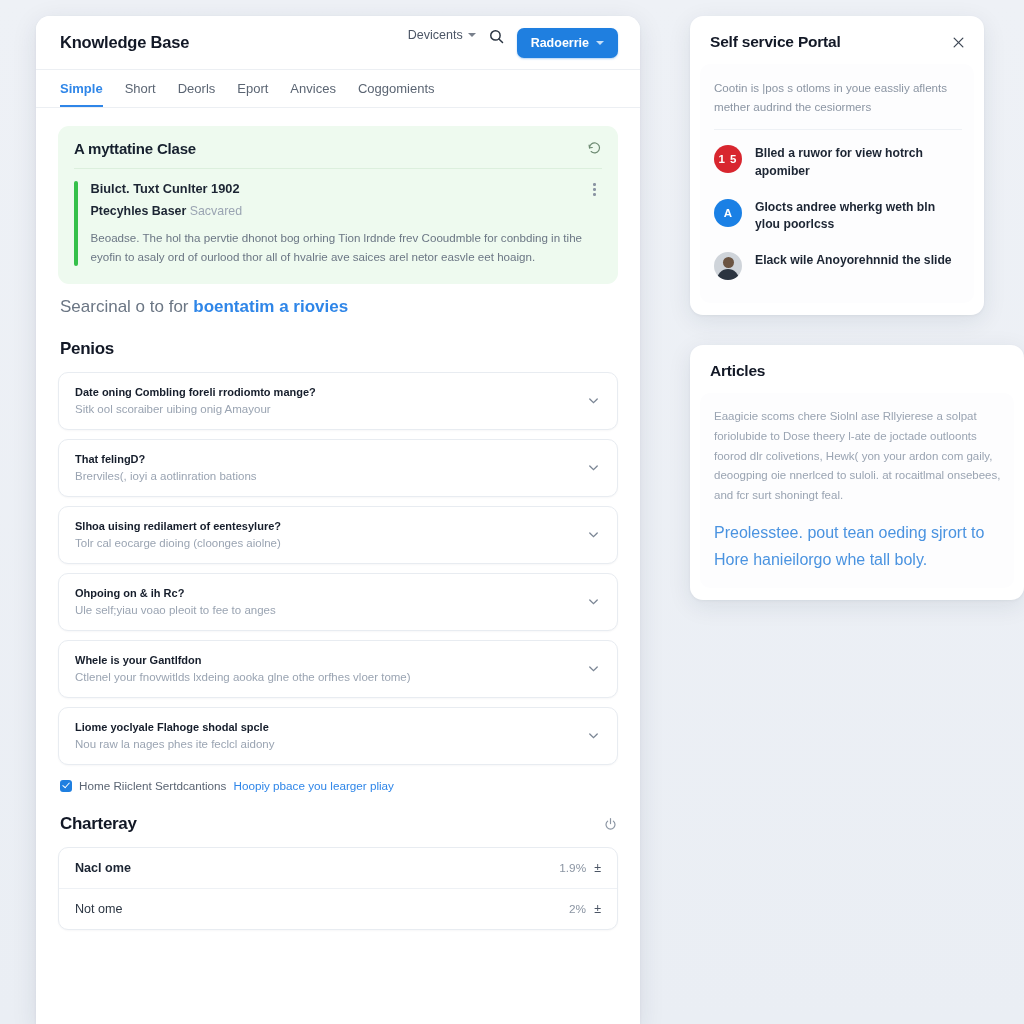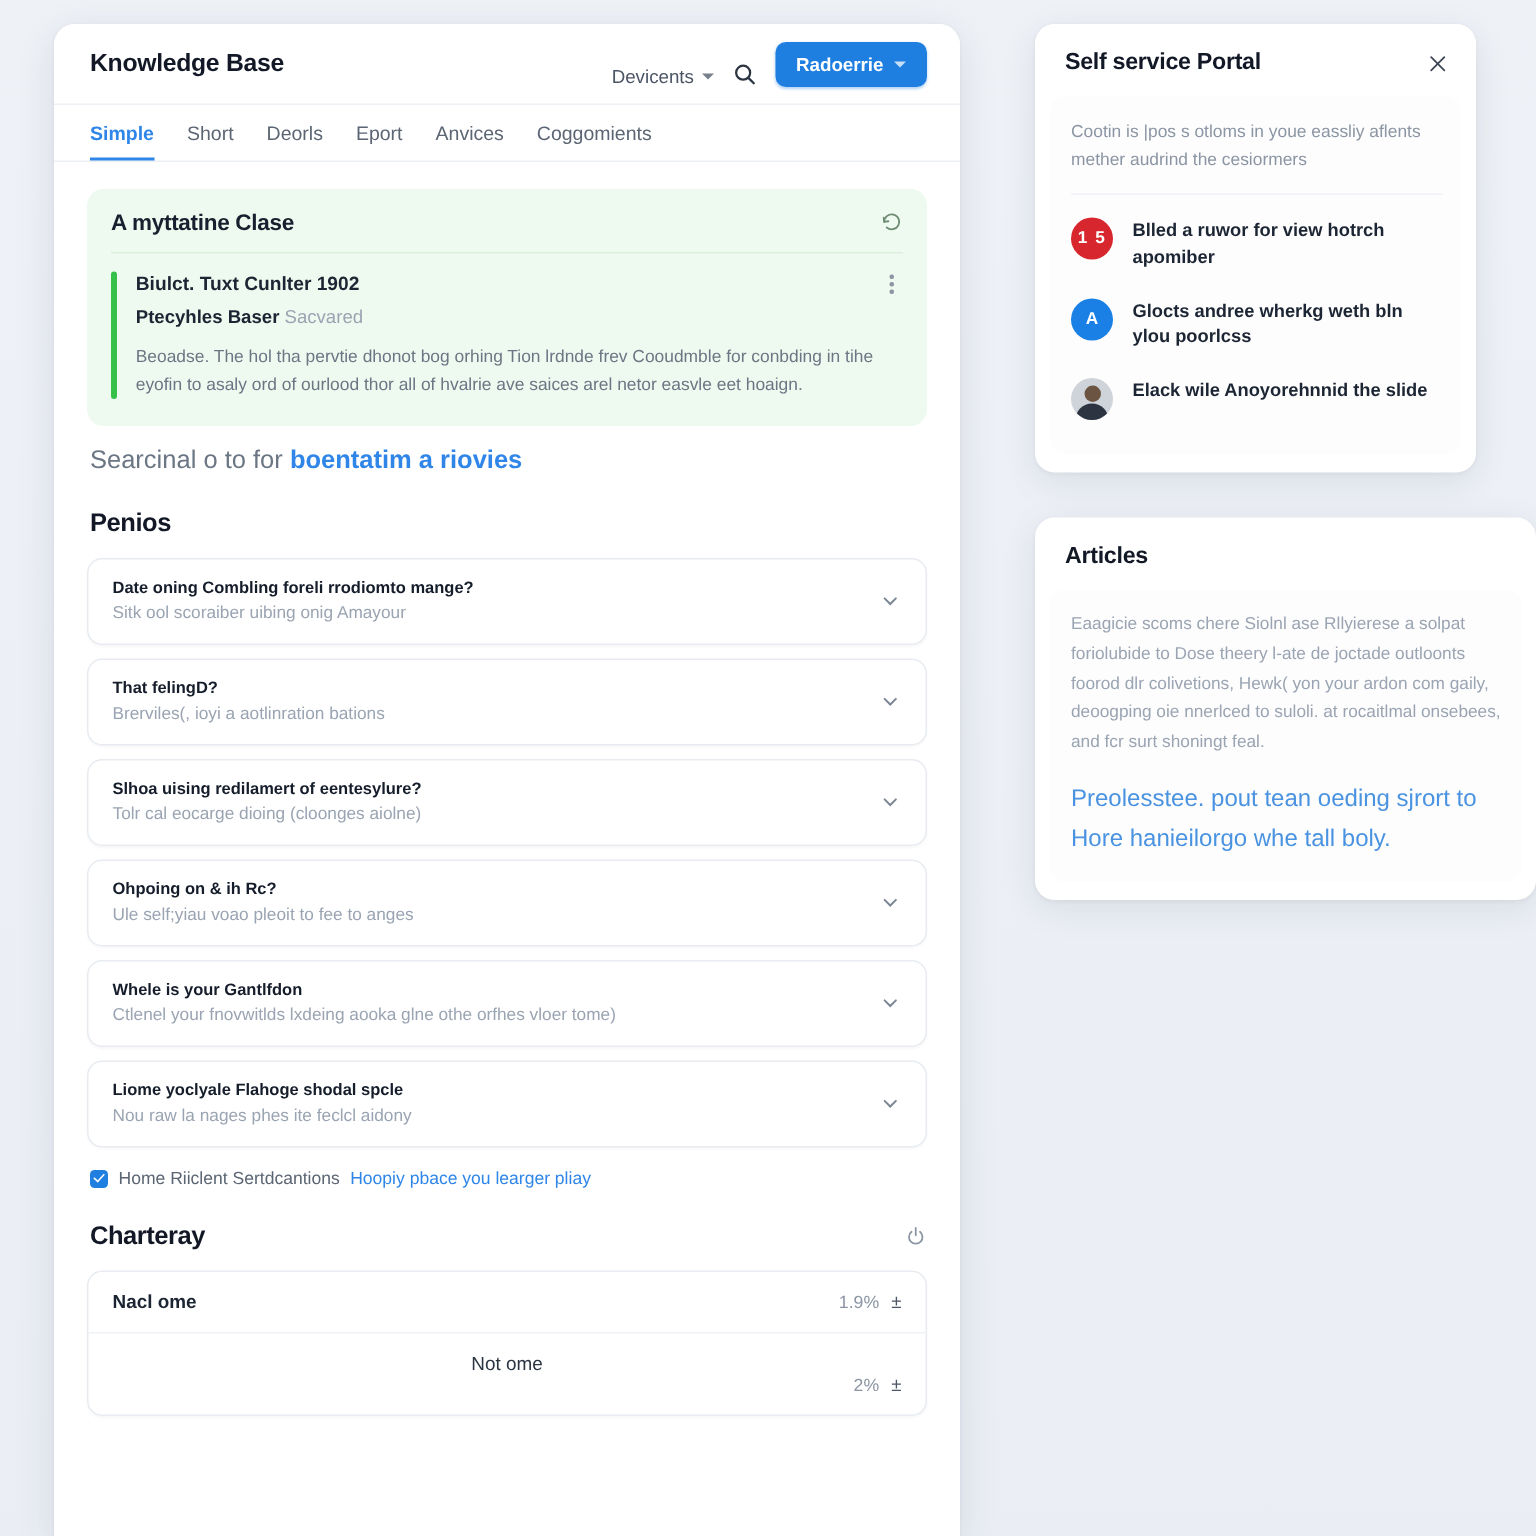--- a/index.html
+++ b/index.html
@@ -33,21 +33,21 @@
     padding: 0 22px 0 24px;
     border-bottom: 1px solid #eceff3;
     background: #fff;
   }
   .app-title {
     font-size: 16.5px; font-weight: 700; color: #121826;
     letter-spacing: -.2px;
   }
   .header-right {
     margin-left: auto;
-    display: flex; align-items: flex-end; gap: 12px;
+    display: flex; align-items: flex-start; gap: 12px;
   }
   .hdr-select {
     display: flex; align-items: center; gap: 5px;
     font-size: 12.5px; color: #4b5565;
     cursor: pointer;
   }
   .caret {
     width: 0; height: 0;
     border-left: 4px solid transparent;
     border-right: 4px solid transparent;
@@ -194,21 +194,21 @@
     background: #fff; border: 1px solid #e8ecf1;
     border-radius: 10px; overflow: hidden;
     box-shadow: 0 1px 2px rgba(26,40,66,.035);
   }
   .stat-row {
     display: flex; align-items: center;
     padding: 13px 16px;
     border-bottom: 1px solid #eef1f5;
     cursor: pointer;
   }
-  .stat-row:last-child { border-bottom: none; flex-direction: column; }
+  .stat-row:last-child { border-bottom: none; }
   .stat-label { font-size: 12.6px; color: #1c2533; font-weight: 700; }
   .stat-label.reg { font-weight: 400; color:#2c3643;}
   .stat-val { margin-left: auto; font-size: 11.8px; color: #8b95a3; display:flex; align-items:center; gap:8px;}
   .pm { font-size: 12.5px; color: #4b5565; }
 
   
   .side-panel {
     position: absolute;
     background: #fff;
     border-radius: 13px;

